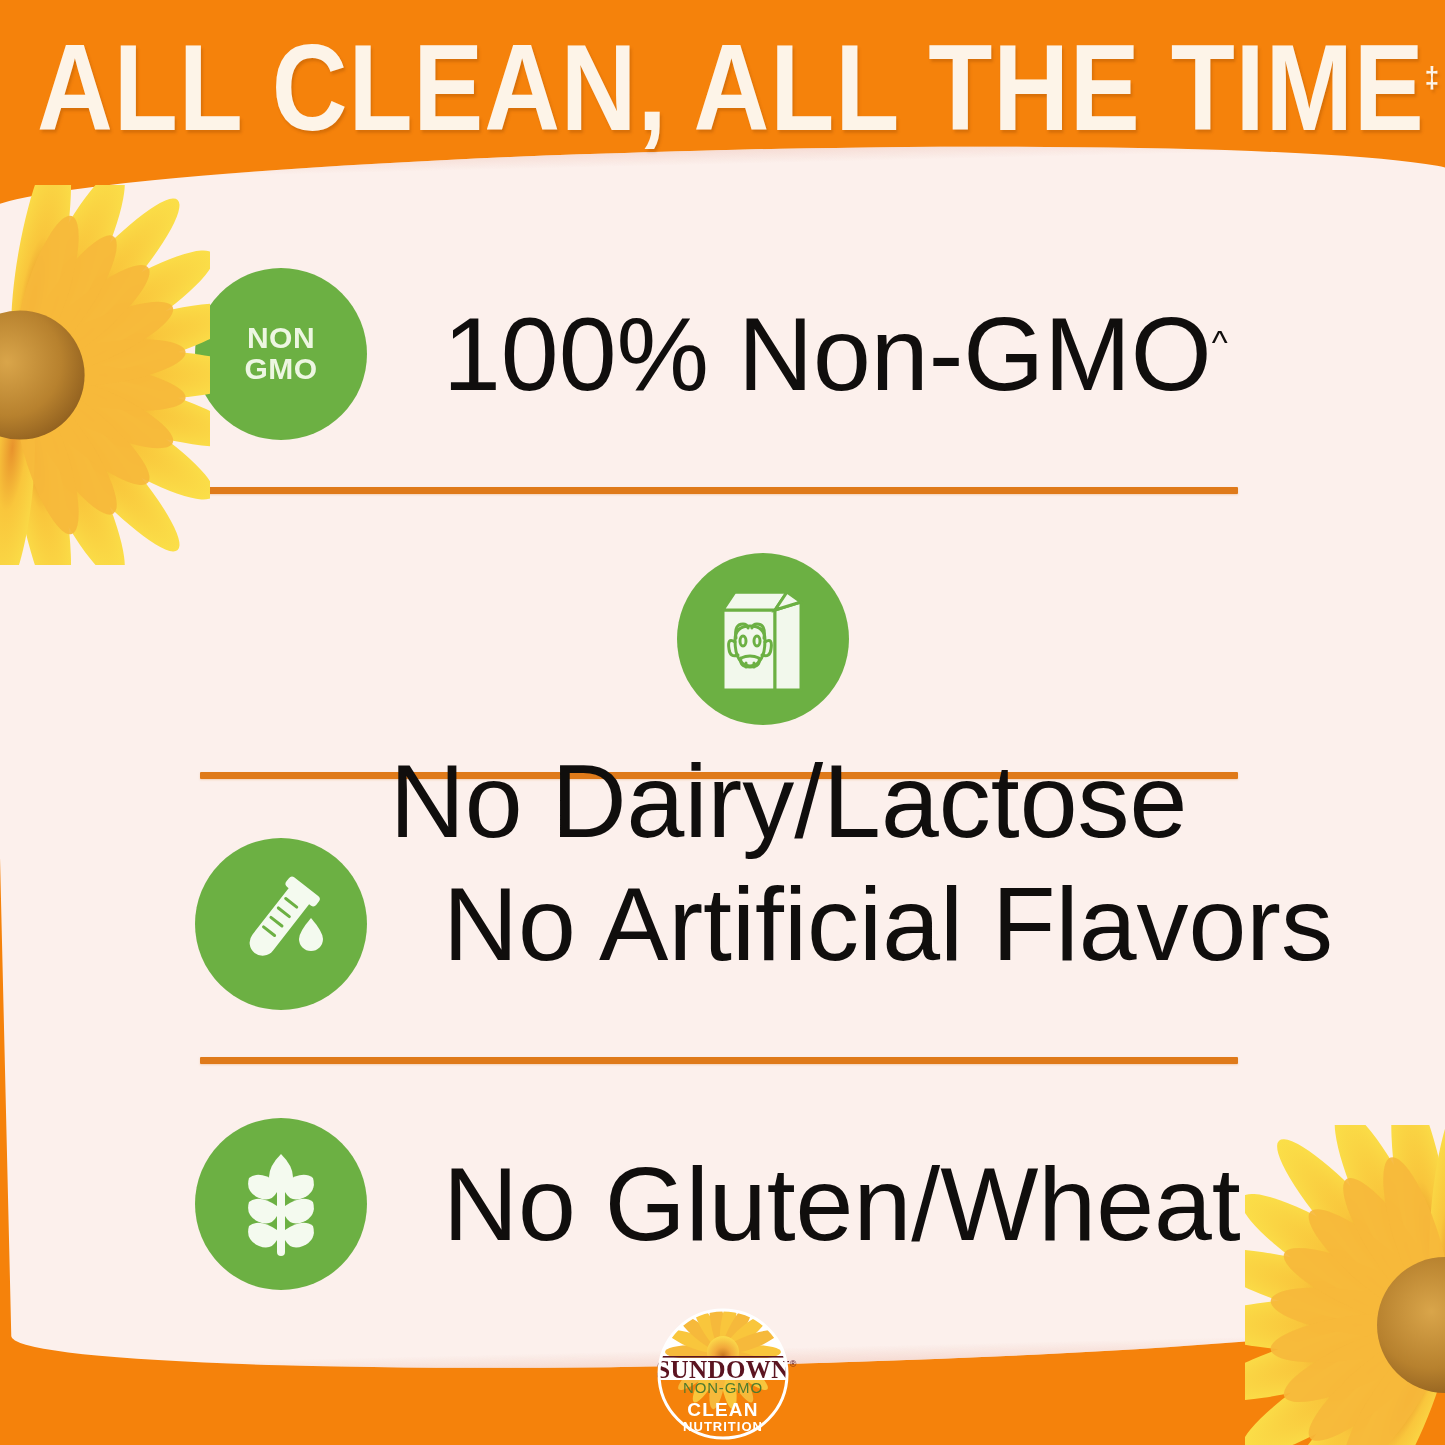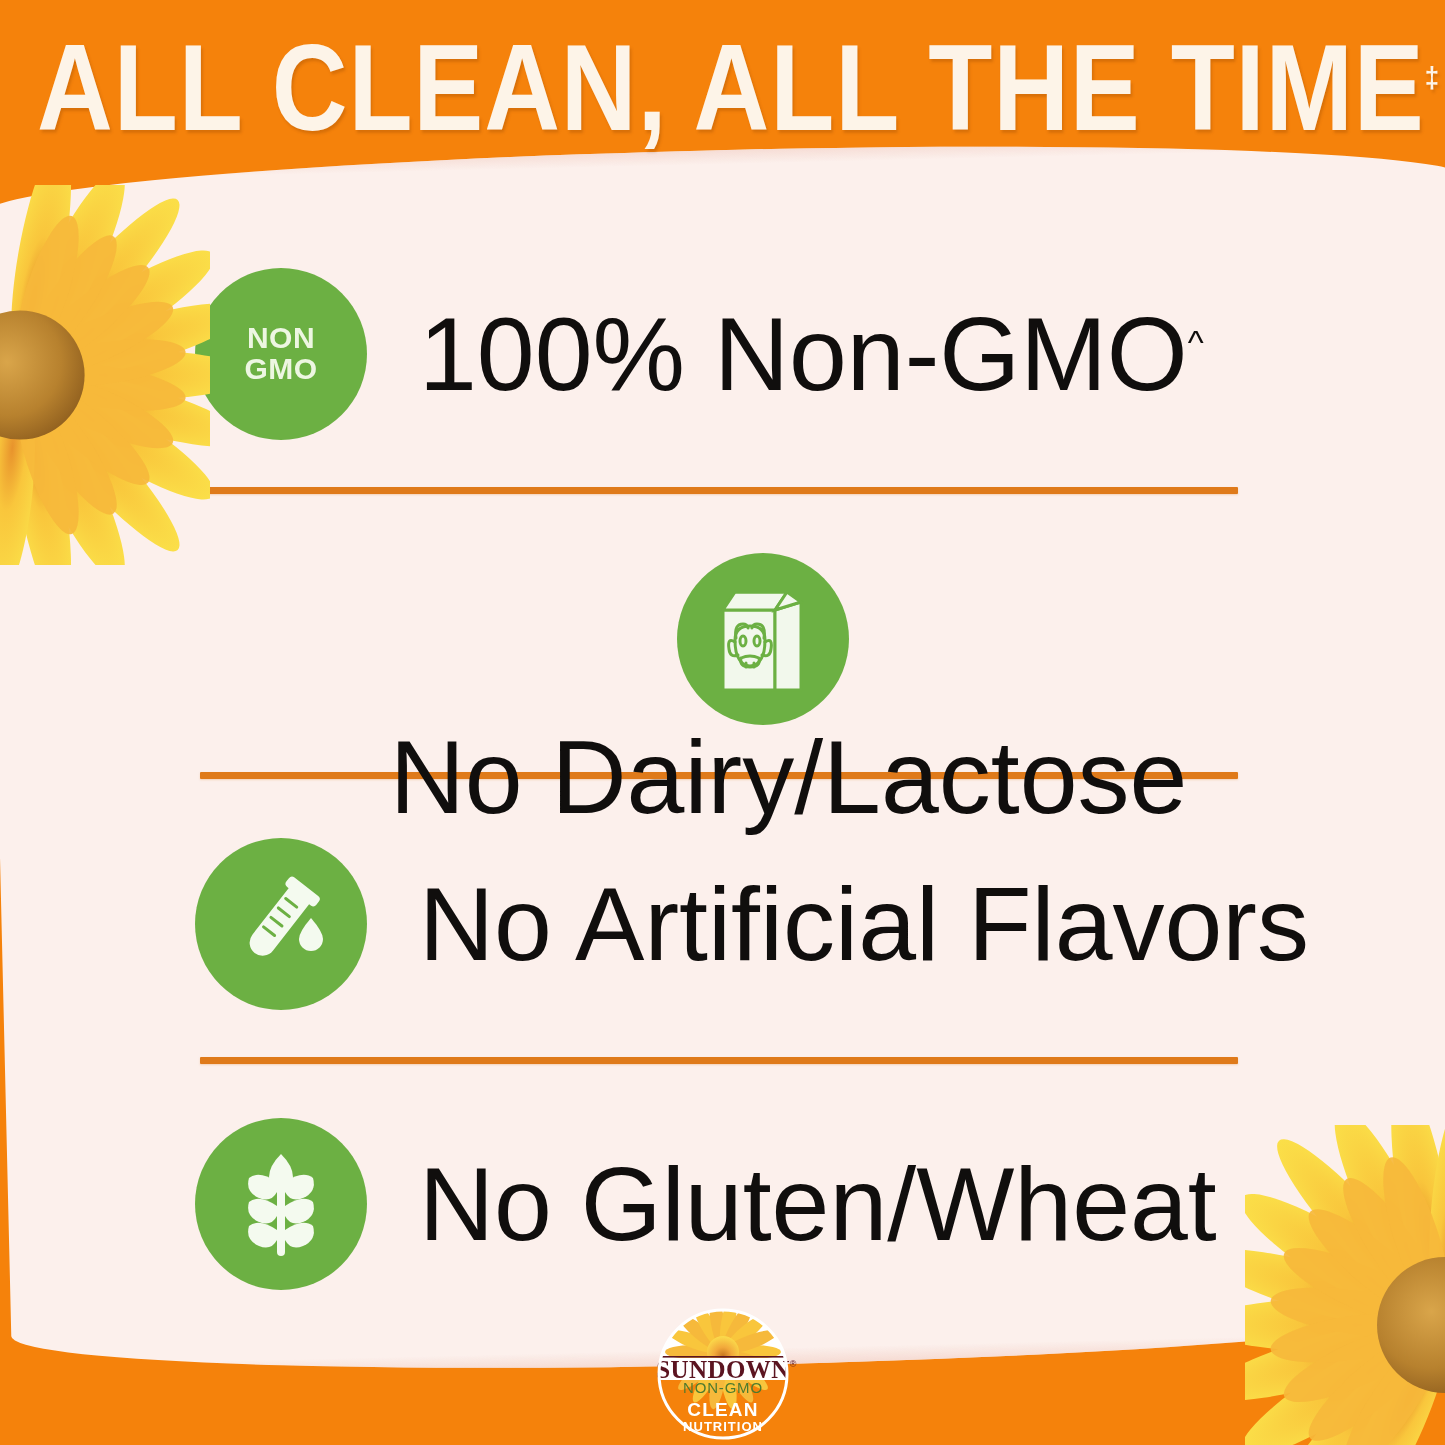--- a/index.html
+++ b/index.html
@@ -48,21 +48,21 @@
   .header-text sup{
     font-size:30px;
     vertical-align:super;
     letter-spacing:0;
   }
 
   
   .rows{position:absolute;left:0;top:0;width:1445px;height:1445px;z-index:5;}
   .row{
     position:absolute;left:195px;width:1135px;height:172px;
-    display:flex;align-items:center;
+    display:flex;align-items:center;gap:24px;
   }
   .row-1{top:268px;}
   .row-2{top:553px;flex-direction:column;}
   .row-3{top:838px;}
   .row-4{top:1118px;}
 
   .badge{
     width:172px;height:172px;border-radius:50%;
     background:#6CB043;
     flex:0 0 172px;

